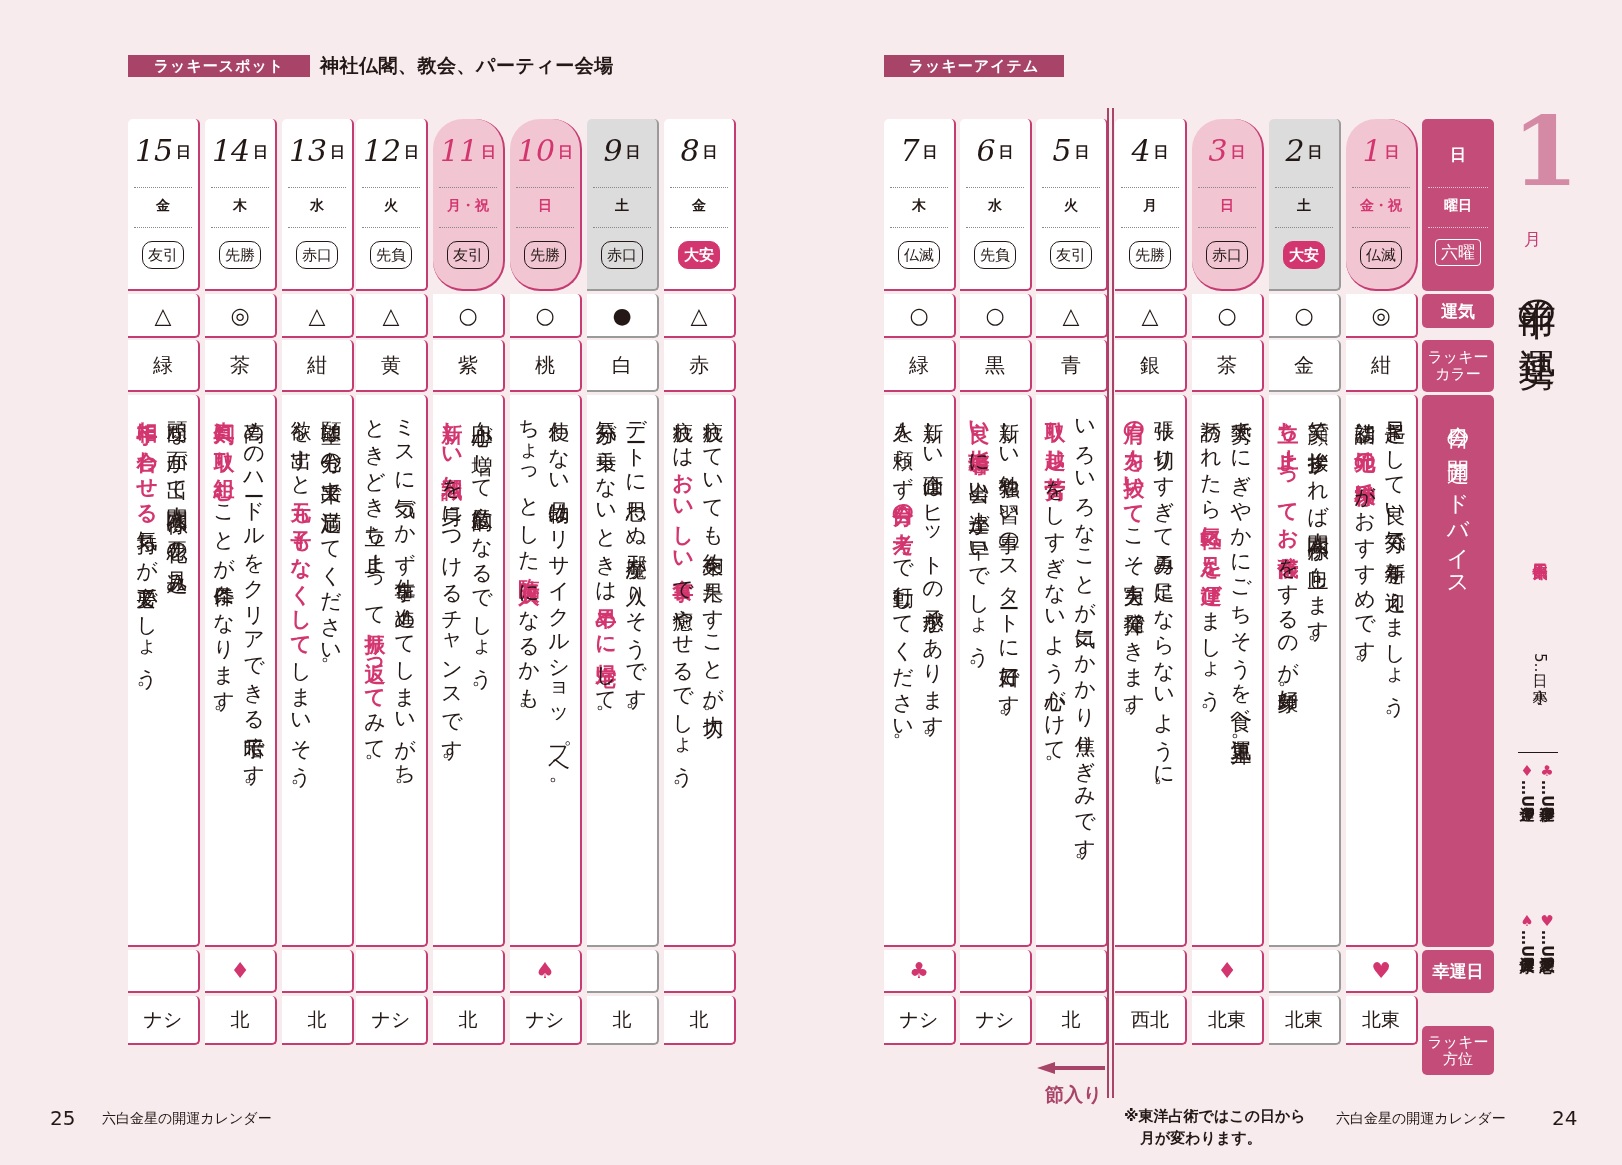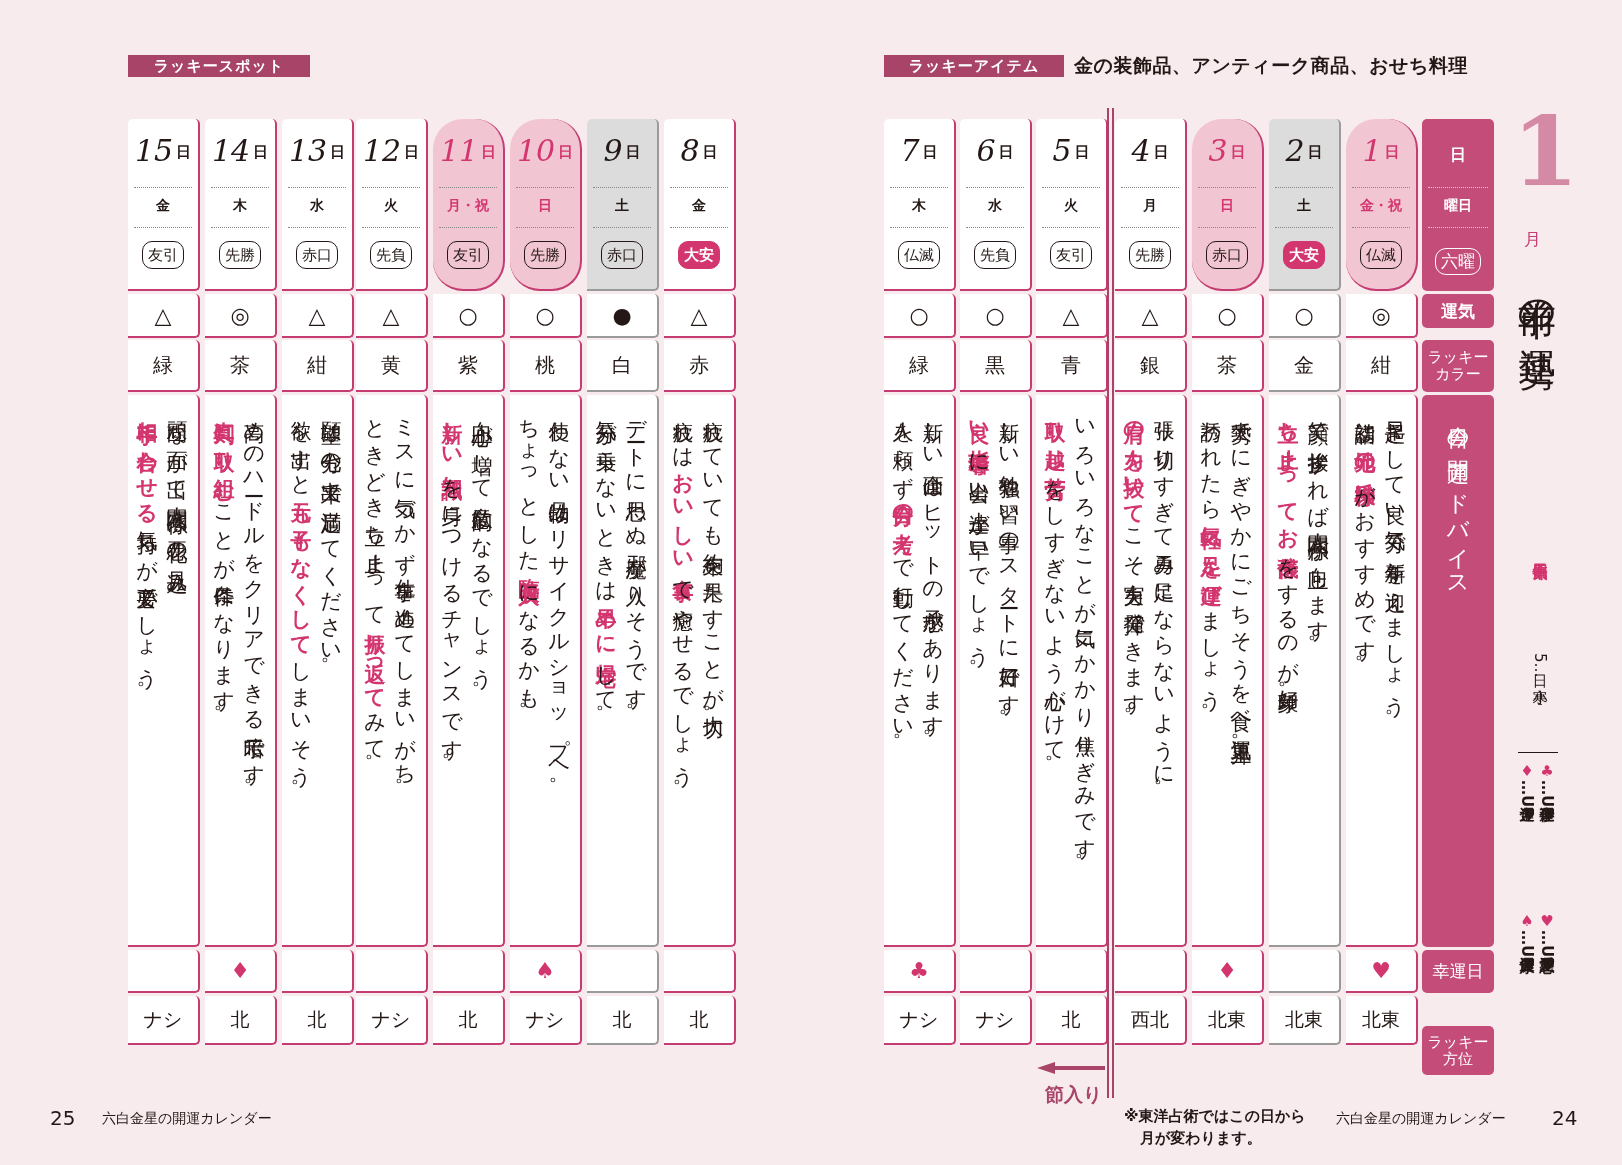--- a/index.html
+++ b/index.html
@@ -54,24 +54,24 @@
   .arrow { position: absolute; left: 1037px; top: 1062px; width: 68px; height: 12px; }
   .setsuiri { position: absolute; left: 1045px; top: 1082px; font-size: 19px; font-weight: bold; color: #a84468; }
   .footer { position: absolute; top: 1110px; font-size: 14px; }
   .pageno { position: absolute; top: 1106px; font-size: 20px; }
 </style>
 </head>
 <body>
 
 <div class="lucky-bar" style="left:128px;">
   <div class="lucky-tag" style="width:182px;">ラッキースポット</div>
+  <div class="lucky-value">神社仏閣、教会、パーティー会場</div>
 </div>
 <div class="lucky-bar" style="left:884px;">
   <div class="lucky-tag" style="width:180px;">ラッキーアイテム</div>
-  <div class="lucky-value">金の装飾品、アンティーク商品、おせち料理</div>
 </div>
 
 <div id="columns">
     <div class="col hol red" style="left: 1346px;">
       <div class="cell top">
         <div class="date"><span class="num">1</span><span class="nichi">日</span></div>
         <div class="dots" style="top:68px;"></div>
         <div class="wd">金・祝</div>
         <div class="dots" style="top:108px;"></div>
         <div class="rk">仏滅</div>
@@ -311,28 +311,28 @@
   </div>
 
 <div class="divider"></div>
 
 <div class="hdr">
   <div class="hcell" style="top:0;height:172px;display:block;">
     <div style="position:absolute;top:26px;width:100%;font-size:16px;">日</div>
     <div class="dots" style="top:68px;"></div>
     <div style="position:absolute;top:78px;width:100%;font-size:14px;">曜日</div>
     <div class="dots" style="top:108px;"></div>
-    <div style="position:absolute;top:129px;left:50%;transform:translateX(-50%);border:1.5px solid #fff;border-radius:11px;padding:1px 5px;font-size:17px;font-weight:normal;white-space:nowrap;">六曜</div>
+    <div style="position:absolute;top:120px;left:50%;transform:translateX(-50%);border:1.5px solid #fff;border-radius:4px;padding:1px 5px;font-size:17px;font-weight:normal;white-space:nowrap;">六曜</div>
   </div>
   <div class="hcell" style="top:175px;height:34px;font-size:17px;">運気</div>
   <div class="hcell" style="top:221px;height:52px;font-size:15px;line-height:17px;padding:0 4px;font-weight:normal;">ラッキーカラー</div>
   <div class="hcell" style="top:276px;height:552px;align-items:flex-start;font-size:22px;font-weight:normal;">
     <span style="writing-mode:vertical-rl;margin-top:14px;letter-spacing:3px;">今日の開運アドバイス</span>
   </div>
-  <div class="hcell" style="top:831px;height:43px;font-size:17px;font-weight:normal;">幸運日</div>
+  <div class="hcell" style="top:831px;height:43px;font-size:17px;font-weight:bold;">幸運日</div>
   <div class="hcell" style="top:877px;height:49px;font-size:15px;line-height:17px;font-weight:normal;padding:0 4px;margin-top:30px;">ラッキー方位</div>
 </div>
 
 <div class="month-num">1</div>
 <div class="month-kanji">月</div>
 <div class="section-title">前半の運勢</div>
 
 <div class="sekki-title">二十四節気</div>
 <div class="sekki-val">5日…小寒</div>
 <div class="legend-rule"></div>

